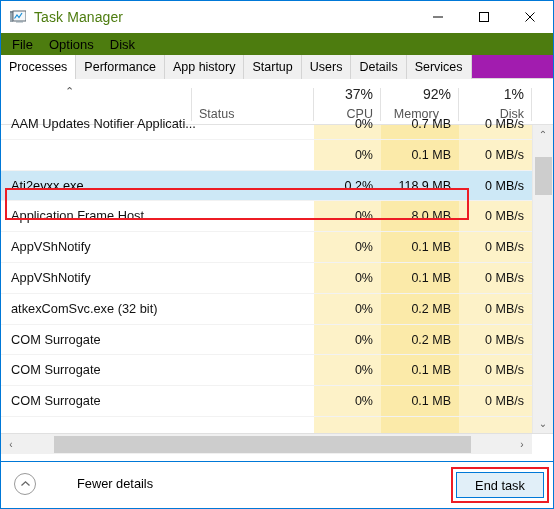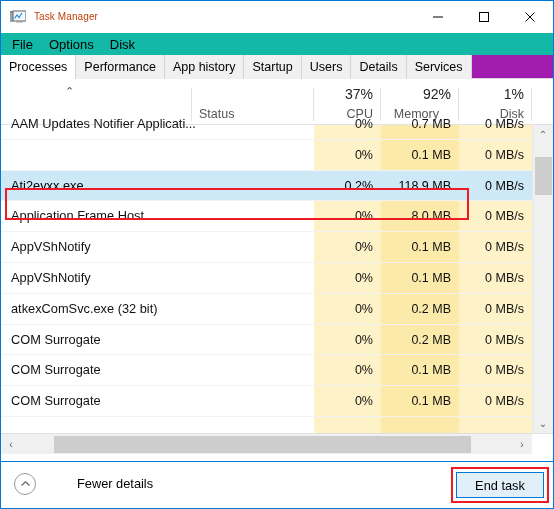--- a/index.html
+++ b/index.html
@@ -37,22 +37,22 @@
     align-items: center;
   }
   .app-icon {
     width: 16px; height: 16px;
     margin-left: 9px;
     margin-right: 8px;
     position: relative;
     flex: 0 0 auto;
   }
   .title-text {
-    font-size: 10px;
-    color: #c2410c;
+    font-size: 14px;
+    color: #4d7c0f;
     line-height: 1;
     letter-spacing: 0.1px;
   }
   .win-controls {
     position: absolute;
     right: 0; top: 0;
     height: 32px;
     display: flex;
   }
   .win-btn {
@@ -65,21 +65,21 @@
   .win-btn svg { display: block; }
 
   
   .menubar {
     position: absolute;
     left: 0; top: 32px;
     width: 552px;
     height: 22px;
     display: flex;
     align-items: center;
-    background: #14b8a6;
+    background: #4d7c0f;
   }
   .menu-item {
     font-size: 13px;
     color: #000000;
     padding: 2px 8px;
     line-height: 1;
   }
   .menu-item:first-child { margin-left: 3px; }
 
   

